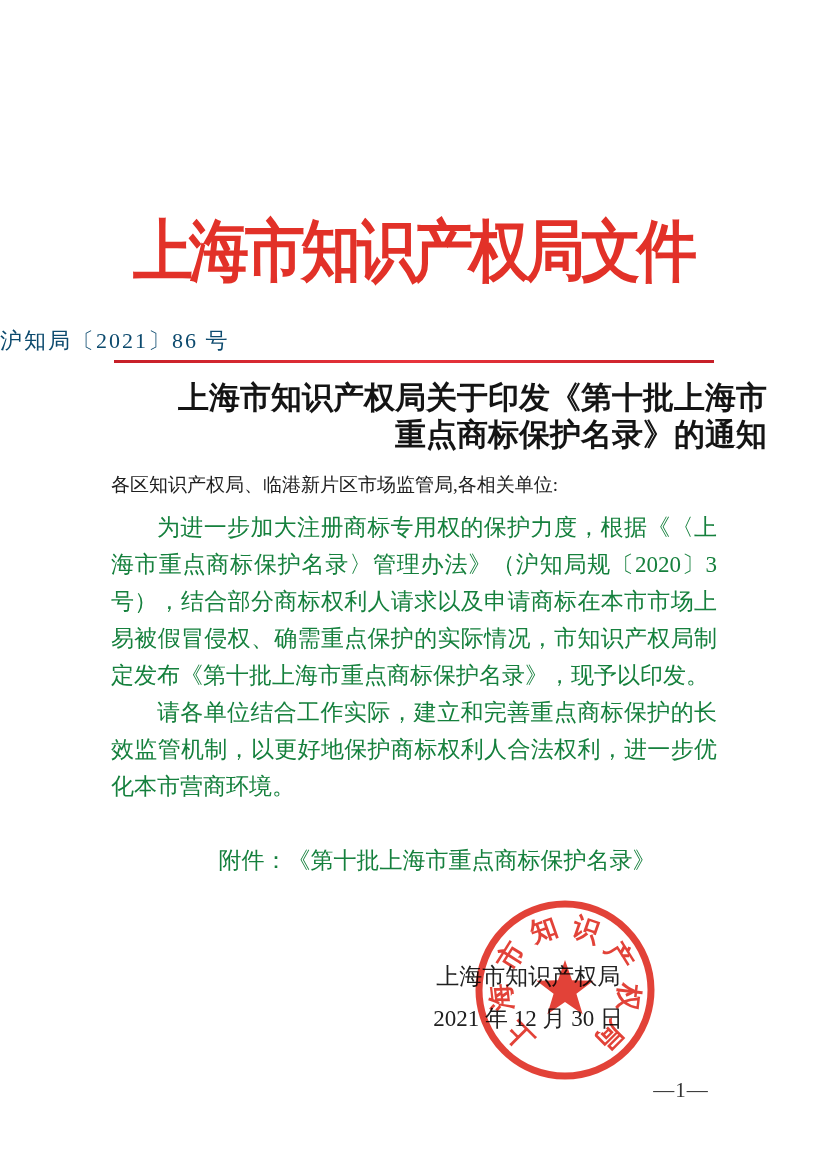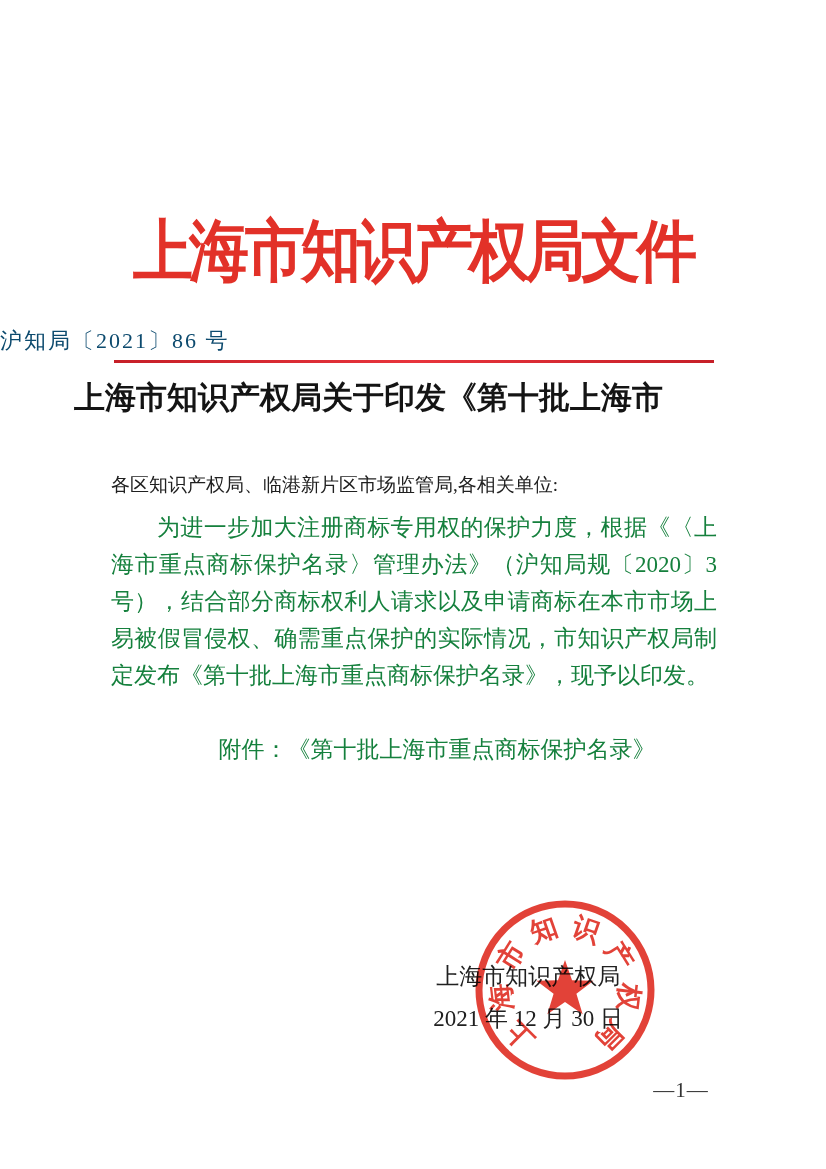--- a/index.html
+++ b/index.html
@@ -49,23 +49,23 @@
     left: 114px;
     width: 600px;
     height: 3px;
     background: linear-gradient(to right, #c61f28, #e8343c 50%, #c61f28);
   }
 
   
   .notice-title {
     position: absolute;
     top: 379px;
-    left: 74px;
+    left: 63px;
     width: 704px;
-    text-align: left;
+    text-align: right;
     font-size: 31px;
     font-weight: bold;
     line-height: 37px;
     color: #141414;
   }
 
   .salutation {
     position: absolute;
     top: 470px;
     left: 111px;
@@ -139,26 +139,28 @@
 <div class="page">
 
   <div class="org-title">上海市知识产权局文件</div>
 
   <div class="doc-number">沪知局〔2021〕86 号</div>
 
   <div class="red-rule"></div>
 
   <div class="notice-title">
     <div>上海市知识产权局关于印发《第十批上海市</div>
+    <div>重点商标保护名录》的通知</div>
   </div>
 
   <div class="salutation">各区知识产权局、临港新片区市场监管局,各相关单位:</div>
 
   <div class="body-text">
     <p>为进一步加大注册商标专用权的保护力度，根据《〈上海市重点商标保护名录〉管理办法》（沪知局规〔2020〕3 号），结合部分商标权利人请求以及申请商标在本市市场上易被假冒侵权、确需重点保护的实际情况，市知识产权局制定发布《第十批上海市重点商标保护名录》，现予以印发。</p>
+    <p>请各单位结合工作实际，建立和完善重点商标保护的长效监管机制，以更好地保护商标权利人合法权利，进一步优化本市营商环境。</p>
     <p class="attachment">附件：《第十批上海市重点商标保护名录》</p>
   </div>
 
   <div class="signature-block">
     <div>上海市知识产权局</div>
     <div>2021 年 12 月 30 日</div>
   </div>
 
   <svg class="seal" viewBox="-100 -100 200 200" xmlns="http://www.w3.org/2000/svg">
     <circle cx="0" cy="0" r="86" fill="none" stroke="#e03227" stroke-width="7"></circle>

